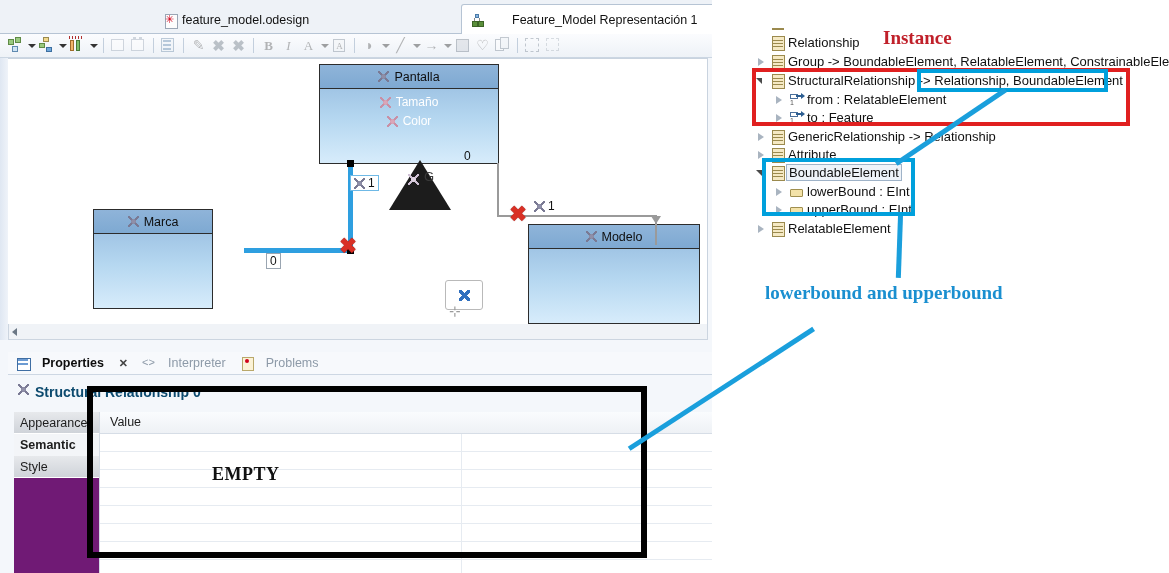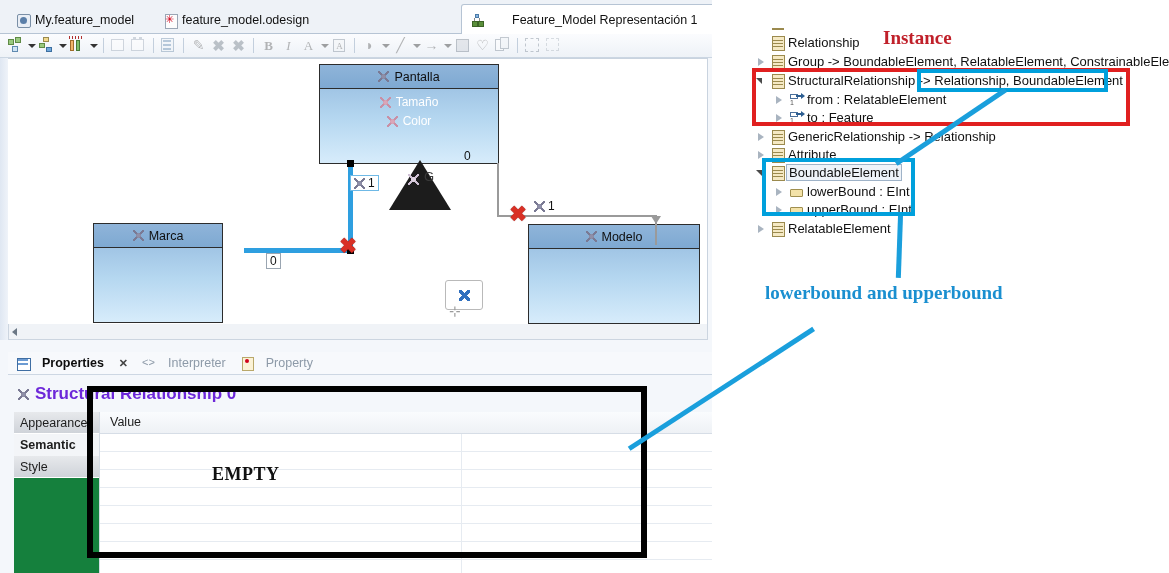--- a/index.html
+++ b/index.html
@@ -211,26 +211,26 @@
     content:""; position:absolute; left:2px;top:1px;width:10px;height:12px;
     background:#fbf2d6; border:1px solid #b9a86a;
   }
   .pt-prob::after{
     content:""; position:absolute; left:5px;top:3px;width:4px;height:4px;
     background:#d0021b; border-radius:50%;
   }
 
   #propTitle {
     position:absolute; left:18px; top:384px;
-    display:flex; align-items:center; gap:6px;
-    font-size:17px; font-weight:bold; color:#6d28d9;
+    display:flex; gap:6px;
+    font-size:14px; font-weight:bold; color:#0c4a6e;
   }
   #propSide {
     position:absolute; left:14px; top:412px; width:86px; height:161px;
-    background:#15803d; border-right:1px solid #d4dbe4;
+    background:#701a75; border-right:1px solid #d4dbe4;
   }
   .sideitem {
     height:22px; line-height:22px; padding-left:6px; font-size:12.5px; color:#1d1d1d;
     background: linear-gradient(#e7e9ec,#cfd3d9);
     border-bottom:1px solid #fff;
   }
   .sideitem.active { background:#f3f5f8; font-weight:bold; border-bottom:none; }
   #propTable {
     position:absolute; left:100px; top:412px; width:612px; height:161px;
     background:#fff;
@@ -317,24 +317,20 @@
   .cyanline { position:absolute; background:#1a9fdc; transform-origin: 0 0; }
 </style>
 </head>
 <body>
 
 <div id="root">
 
   <div id="eclipse">
 
     <div id="tabbar">
-      <div class="tab" style="left:8px;">
-        <span class="tabicon ic-model"></span>
-        <span>My.feature_model</span>
-      </div>
       <div class="tab" style="left:155px;">
         <span class="tabicon ic-odesign"></span>
         <span>feature_model.odesign</span>
       </div>
       <div class="tab active" style="left:461px;gap:28px;">
         <span class="tabicon">
           <span class="ic-diag-top"></span>
             <span class="ic-diag-l1"></span>
             <span class="ic-diag-l2"></span>
           <span class="ic-diag" style="position:absolute;inset:0;"></span>
@@ -449,21 +445,21 @@
               <span class="dia pink"></span>
               <span>Tamaño</span>
             </div>
             <div class="feat">
               <span class="dia pink"></span>
               <span>Color</span>
             </div>
           </div>
         </div>
 
-        <div class="node" style="left:85px; top:164px; width:130px; height:100px;">
+        <div class="node" style="left:85px; top:150px; width:120px; height:100px;">
           <div class="title">
             <span class="dia"></span>
             <span>Marca</span>
           </div>
         </div>
 
         <div class="node" style="left:520px; top:165px; width:172px; height:100px;">
           <div class="title">
             <span class="dia"></span>
             <span>Modelo</span>
@@ -517,21 +513,21 @@
         <span class="pt-ico pt-props"></span>
         <span>Properties</span>
         <span class="closeX">✕</span>
       </div>
       <div class="ptab">
         <span class="pt-ico pt-interp"></span>
         <span>Interpreter</span>
       </div>
       <div class="ptab">
         <span class="pt-ico pt-prob"></span>
-        <span>Property</span>
+        <span>Problems</span>
       </div>
     </div>
 
     <div id="propTitle">
       <span class="dia"></span>
       <span>Structural Relationship 0</span>
     </div>
 
     <div id="propSide">
       <div class="sideitem">Appearance</div>

